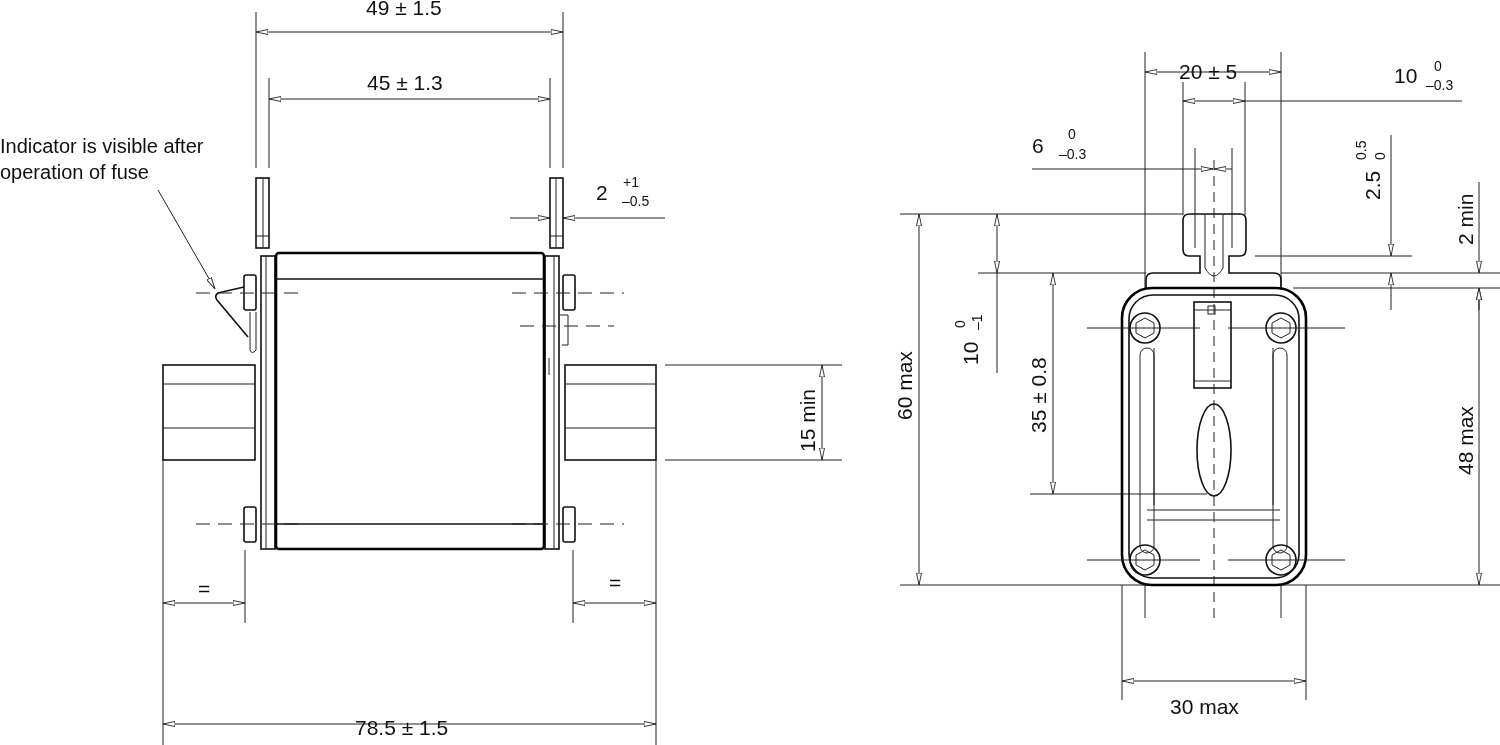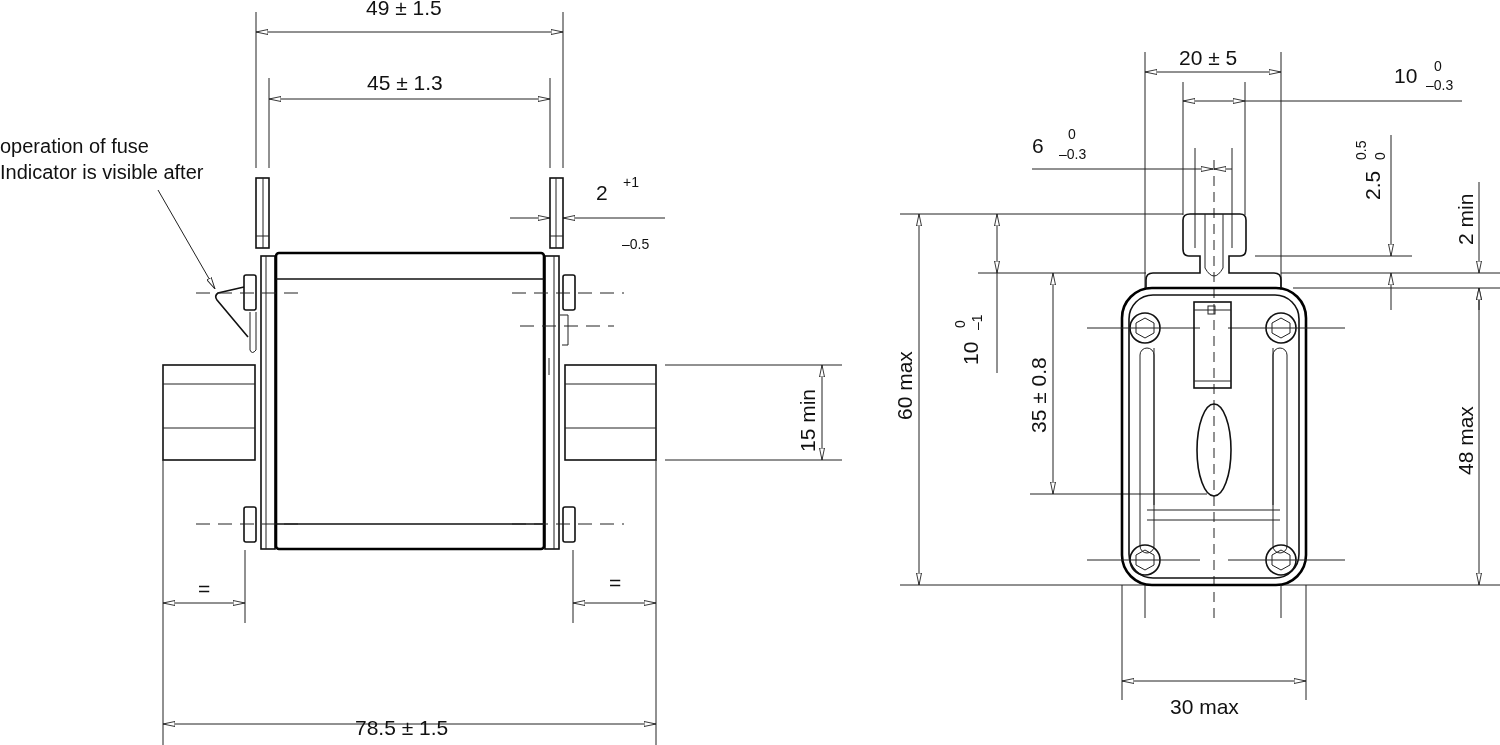--- a/index.html
+++ b/index.html
@@ -176,38 +176,38 @@
     <line class="thin" x1="1122" y1="585" x2="1122" y2="700"></line>
     <line class="thin" x1="1306" y1="585" x2="1306" y2="700"></line>
     <line class="thin" x1="1145" y1="585" x2="1145" y2="618"></line>
     <line class="thin" x1="1281" y1="585" x2="1281" y2="618"></line>
 
     <line class="thin" x1="1122" y1="681" x2="1306" y2="681" marker-start="url(#arr)" marker-end="url(#arr)"></line>
   </g>
 </svg>
 
 <div class="note" style="left:0px; top:133px;">
+  <div>Indicator is visible after</div>
   <div>operation of fuse</div>
-  <div>Indicator is visible after</div>
 </div>
 
 <span class="lbl" style="left:366px; top:-3px;">49 ± 1.5</span>
 <span class="lbl" style="left:367px; top:72px;">45 ± 1.3</span>
 
 <span class="lbl" style="left:596px; top:182px;">2</span>
 <span class="tol" style="left:623px; top:175px;">+1</span>
-<span class="tol" style="left:622px; top:194px;margin-top:43px;">–0.5</span>
+<span class="tol" style="left:622px; top:194px;">–0.5</span>
 
 <span class="lbl rot" style="left:797px; top:452px;">15 min</span>
 
 <span class="lbl" style="left:198px; top:578px;">=</span>
 <span class="lbl" style="left:609px; top:572px;">=</span>
 <span class="lbl" style="left:355px; top:698px;margin-top:19px;">78.5 ± 1.5</span>
 
-<span class="lbl" style="left:1179px; top:47px;">20 ± 5</span>
+<span class="lbl" style="left:1179px; top:61px;">20 ± 5</span>
 
 <span class="lbl" style="left:1394px; top:65px;">10</span>
 <span class="tol" style="left:1434px; top:59px;">0</span>
 <span class="tol" style="left:1426px; top:78px;">–0.3</span>
 
 <span class="lbl" style="left:1032px; top:135px;">6</span>
 <span class="tol" style="left:1068px; top:127px;">0</span>
 <span class="tol" style="left:1059px; top:147px;">–0.3</span>
 
 <span class="lbl rot" style="left:1362px; top:200px;">2.5</span>

